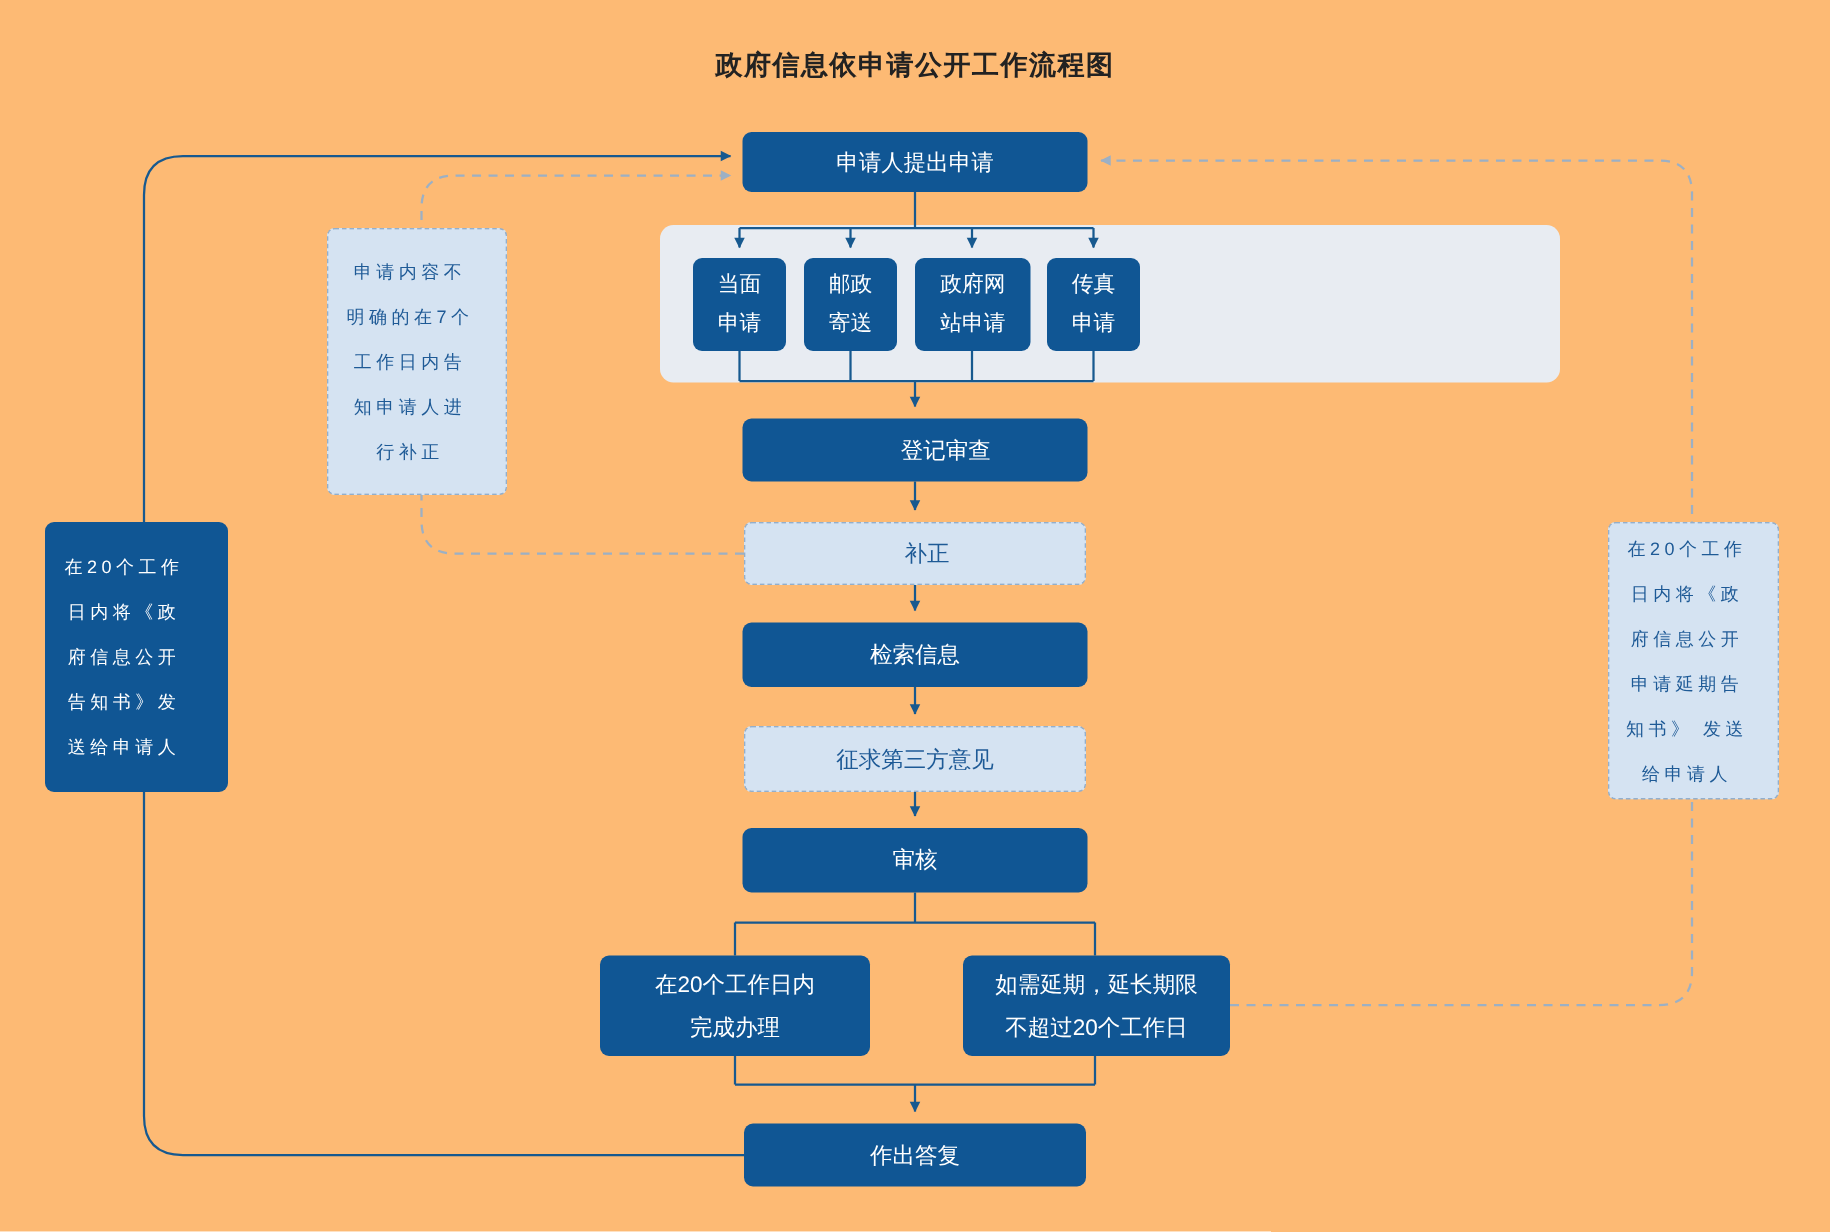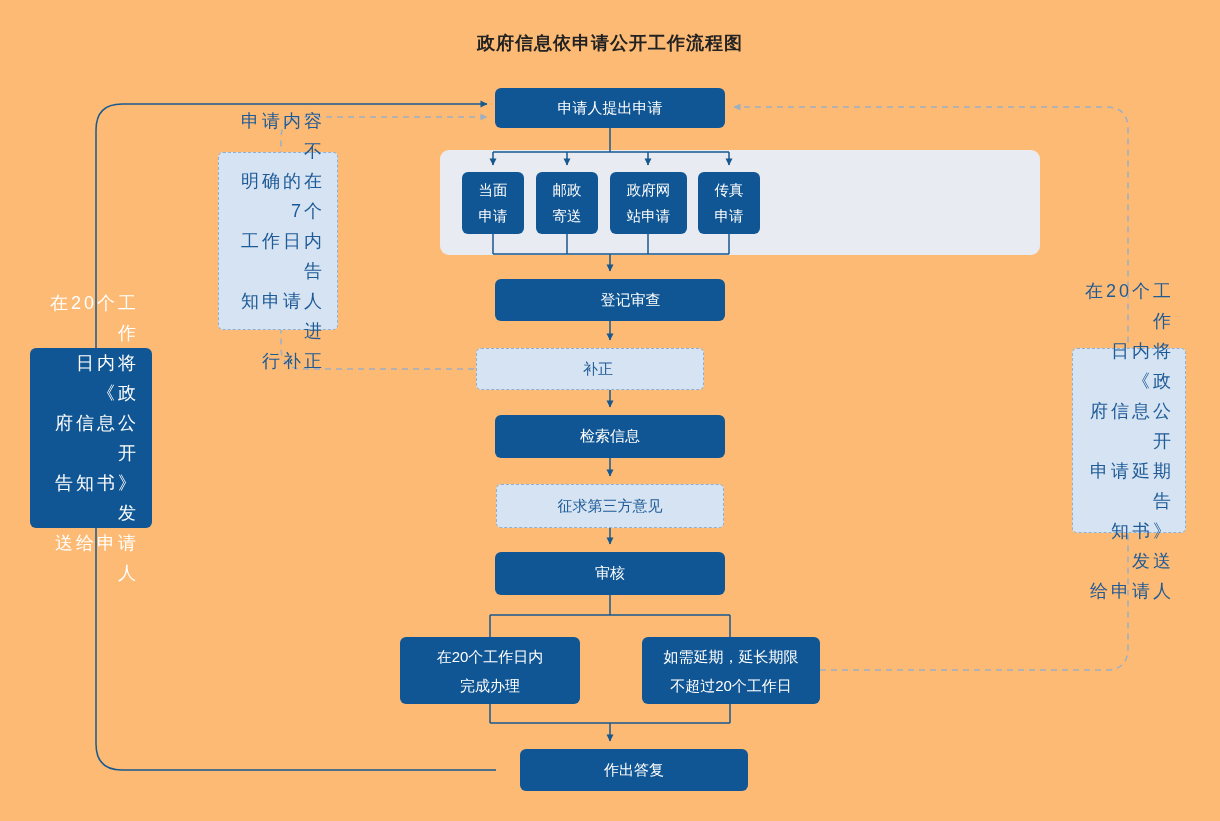--- a/index.html
+++ b/index.html
@@ -15,43 +15,43 @@
               background:#e8ecf2; border-radius:9px; z-index:1; }
 
   .box { position:absolute; z-index:3; display:flex; align-items:center; justify-content:center;
          text-align:center; box-sizing:border-box; }
   .box-dark  { background:#105694; color:#ffffff; border-radius:6px; font-size:15px; }
   .box-light { background:#d5e3f2; color:#1e5a96; border:1.5px dashed #93afcc;
                border-radius:5px; font-size:15px; }
 
   .node-apply    { left:495px; top:88px;  width:230px; height:40px; }
   .node-register { left:495px; top:279px; width:230px; height:42px;padding-left:41px; }
-  .node-correct  { left:476px; top:348px; width:228px; height:42px;padding-left:16px; }
+  .node-correct  { left:496px; top:348px; width:228px; height:42px;padding-left:16px; }
   .node-retrieve { left:495px; top:415px; width:230px; height:43px; }
   .node-third    { left:496px; top:484px; width:228px; height:44px; }
   .node-review   { left:495px; top:552px; width:230px; height:43px; }
-  .node-reply    { left:496px; top:749px; width:228px; height:42px;margin-left:24px; }
+  .node-reply    { left:496px; top:749px; width:228px; height:42px; }
 
   .channel { top:172px; height:62px; font-size:14.5px; line-height:26px;
              word-break:break-all; padding:0 14px; }
   .ch-1 { left:462px; width:62px; }
   .ch-2 { left:536px; width:62px; }
   .ch-3 { left:610px; width:77px; padding:0 14px; }
   .ch-4 { left:698px; width:62px; }
 
   .channel-note { position:absolute; left:780px; top:174px; width:250px; z-index:3;
                   color:#1e5a96; font-size:14.5px; line-height:30.5px;
                   white-space:pre-line; }
 
   .branch { top:637px; height:67px; font-size:15px; line-height:29px; white-space:pre-line; }
   .branch-complete { left:400px; width:180px; }
   .branch-extend   { left:642px; width:178px; }
 
   .para { line-height:30px; letter-spacing:3px; white-space:pre-line;
-          font-size:18px; text-align:right; justify-content:flex-start; }
+          font-size:12px; text-align:center; justify-content:flex-start; }
   .note-left-dark  { left:30px;   top:348px; width:122px; height:180px; padding:0 13px;
                      align-items:center; }
   .note-left-light { left:218px;  top:152px; width:120px; height:178px; padding:0 12px;
                      align-items:center; }
   .note-right-light{ left:1072px; top:348px; width:114px; height:185px; padding:0 11px;
                      align-items:center; }
 </style>
 </head>
 <body>
 

